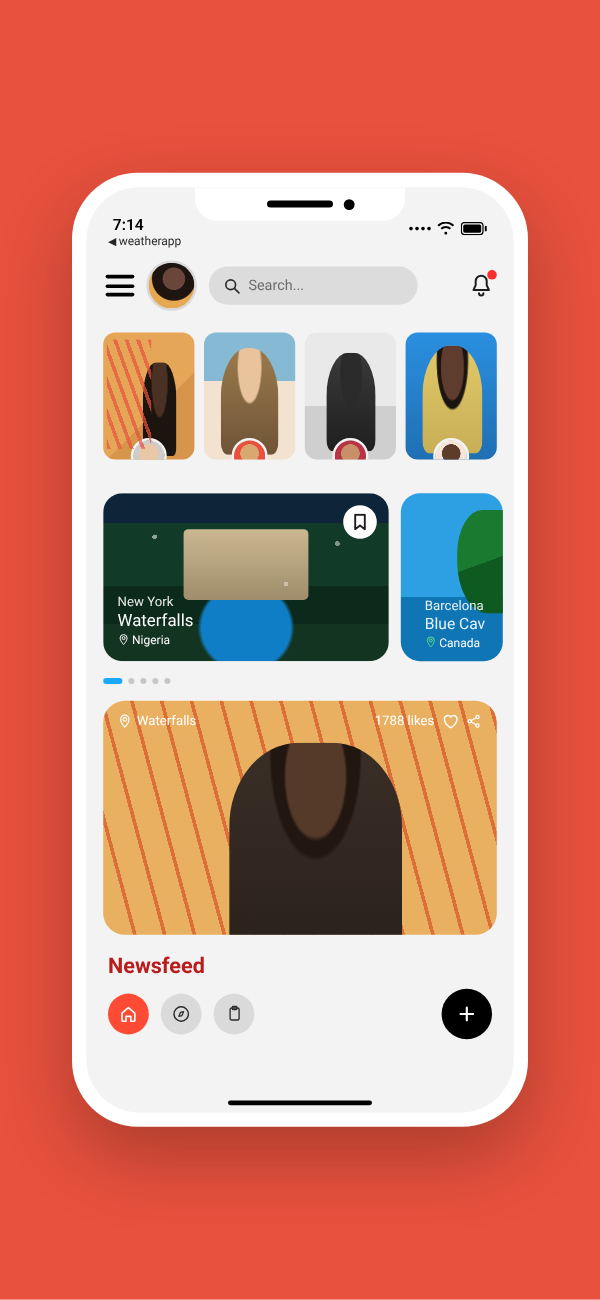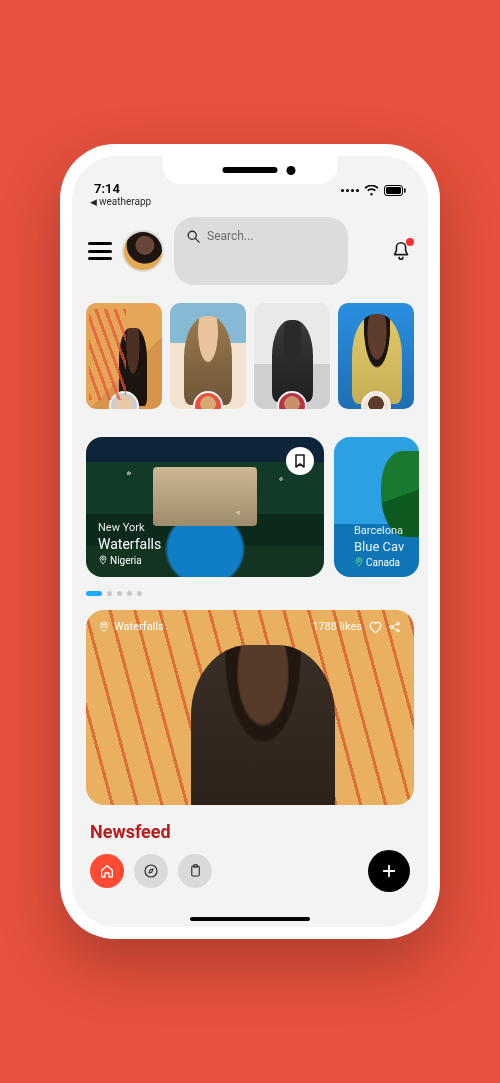--- a/index.html
+++ b/index.html
@@ -13,21 +13,21 @@
 .statusbar{height:40px;display:flex;justify-content:space-between;align-items:flex-end;padding:0 22px 2px;font-size:13px;font-weight:600}
 .st-right{display:flex;align-items:center;gap:5px}
 .sig-dots{display:flex;gap:2px}.sig-dots span{width:3px;height:3px;background:#000;border-radius:50%;display:block}
 .back-app{font-size:10px;padding-left:18px;opacity:.85;margin-top:-2px}
 .back-app::before{content:"◀";font-size:9px;margin-right:2px}
 
 .topbar{display:flex;align-items:center;gap:10px;padding:10px 16px}
 .hamburger{width:24px;height:18px;display:flex;flex-direction:column;justify-content:space-between;cursor:pointer}
 .hamburger span{height:3px;background:#000;border-radius:2px;display:block}
 .avatar{width:38px;height:38px;border-radius:50%;background:radial-gradient(circle at 55% 35%,#6a463a 0 28%,#1f1510 30% 55%,#e6a850 58% 100%);border:2px solid #d9d9d9;flex-shrink:0}
-.search{flex:1;height:44px;background:#DDDCDC;border-radius:20px;display:flex;align-items:flex-start;padding:12px 12px;gap:6px;min-width:0;max-width:150px}
+.search{flex:1;height:32px;background:#DDDCDC;border-radius:20px;display:flex;align-items:center;padding:0 12px;gap:6px;min-width:0;max-width:150px}
 .search span{font-size:12px;color:#6d6d6d}
 .bell-wrap{margin-left:auto;position:relative;cursor:pointer}
 .bell-dot{position:absolute;top:-2px;right:-2px;width:8px;height:8px;background:#FF2D2D;border-radius:50%}
 
 .stories{display:flex;gap:8px;padding:8px 14px 0}
 .story{flex:1;aspect-ratio:.72;border-radius:10px;position:relative;overflow:hidden}
 .story-av{position:absolute;bottom:-12px;left:50%;transform:translateX(-50%);width:26px;height:26px;border-radius:50%;border:2px solid #f3f3f3;background:#bbb}
 .s1{background:linear-gradient(135deg,#e6a658 0 60%,#d6954a 60% 100%)}
 .s1::before{content:"";position:absolute;left:44%;top:24%;width:36%;height:74%;background:radial-gradient(ellipse at 50% 22%,#4a3124 0 32%,transparent 34%),linear-gradient(#1c140f,#1c140f);border-radius:40% 40% 10% 10%}
 .s1::after{content:"";position:absolute;left:4%;top:6%;width:48%;height:86%;background:repeating-linear-gradient(70deg,#E7513D 0 3px,transparent 3px 9px);opacity:.7}
@@ -46,21 +46,21 @@
 .dest{border-radius:16px;position:relative;overflow:hidden;color:#fff}
 .dest1{flex:0 0 238px;background:radial-gradient(ellipse at 50% 80%,#0f7ec7 0 22%,transparent 24%),linear-gradient(#0e2438 0 18%,#123a28 18% 55%,#0c2a1c 55% 78%,#133420 78% 100%)}
 .dest1::before{content:"";position:absolute;left:28%;top:22%;width:44%;height:42%;background:linear-gradient(#cbb892,#9f8c6a);border-radius:4px}
 .dest1::after{content:"";position:absolute;inset:0;background:radial-gradient(2px 2px at 18% 26%,#fff8 98%,transparent),radial-gradient(2px 2px at 82% 30%,#fff7 98%,transparent),radial-gradient(2px 2px at 64% 54%,#fff6 98%,transparent)}
 .dest2{flex:0 0 85px;background:linear-gradient(#2da0e3 0 62%,#0f75b5 62% 100%)}
 .dest2::before{content:"";position:absolute;right:-12px;top:10%;width:50px;height:86px;background:linear-gradient(160deg,#1a7a2f 0 50%,#0f5a20 50% 100%);border-radius:42% 0 0 50%}
 .bookmark{position:absolute;top:10px;right:10px;width:28px;height:28px;background:#fff;border-radius:50%;display:flex;align-items:center;justify-content:center}
 .dest-txt{position:absolute;left:12px;bottom:10px;font-size:11px;line-height:1.3}
 .dest-txt .city{opacity:.9;font-size:11px}
 .dest-txt .name{font-weight:400;font-size:14px}
-.dest-txt .loc{display:flex;align-items:center;gap:2px;font-size:10px}
+.dest-txt .loc{display:flex;align-items:flex-start;gap:2px;font-size:10px}
 .dest2 .dest-txt{left:20px;bottom:8px}
 .dest2 .name{font-size:13px;color:#e6f4ff}
 
 .dots{display:flex;gap:5px;padding:14px 14px 0;align-items:center}
 .dot{width:5px;height:5px;border-radius:50%;background:#c7c7c7}
 .dot.on{width:16px;height:5px;border-radius:3px;background:#1aa9ff}
 
 .feed-card{margin:14px 14px 0;border-radius:18px;height:195px;position:relative;overflow:hidden;background:linear-gradient(140deg,#e8b060 0 100%)}
 .feed-card::before{content:"";position:absolute;inset:0;background:repeating-linear-gradient(75deg,#E7513D 0 3px,transparent 3px 24px);opacity:.55;mix-blend-mode:multiply}
 .feed-card::after{content:"";position:absolute;left:32%;top:18%;width:44%;height:90%;background:radial-gradient(ellipse at 50% 16%,#553a2a 0 24%,transparent 26%),radial-gradient(ellipse at 50% 6%,#221710 0 36%,transparent 38%),linear-gradient(#3a2f27,#2a211a);border-radius:40% 40% 8% 8%}

